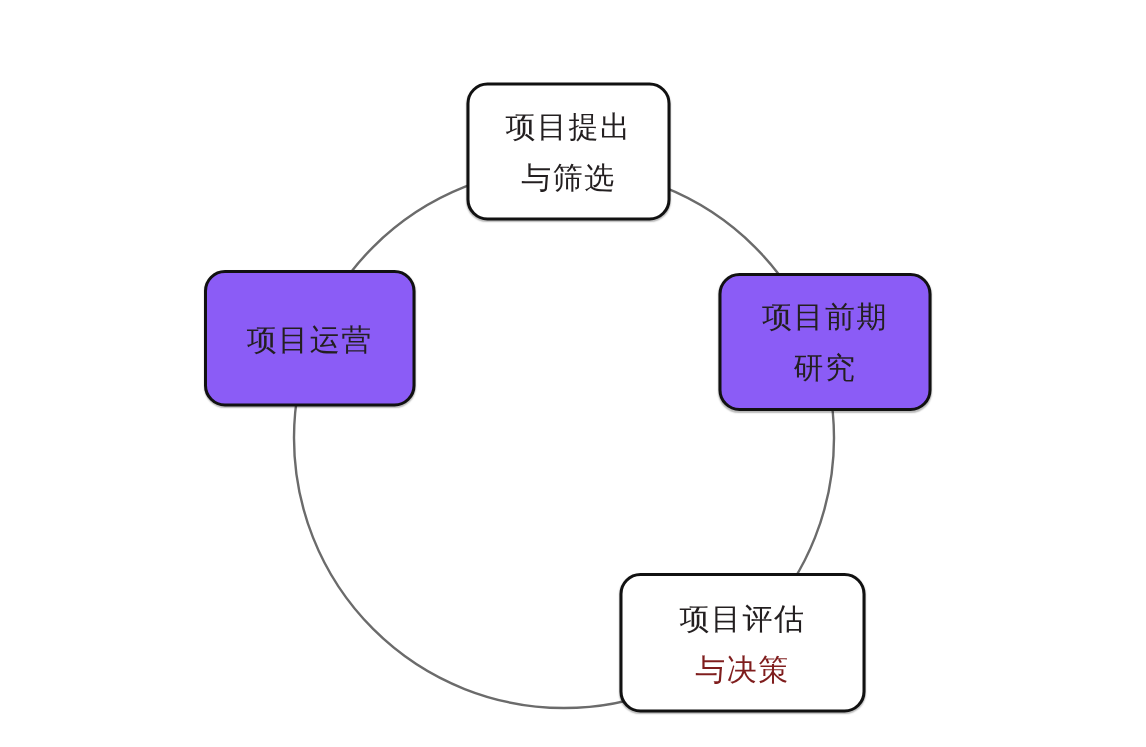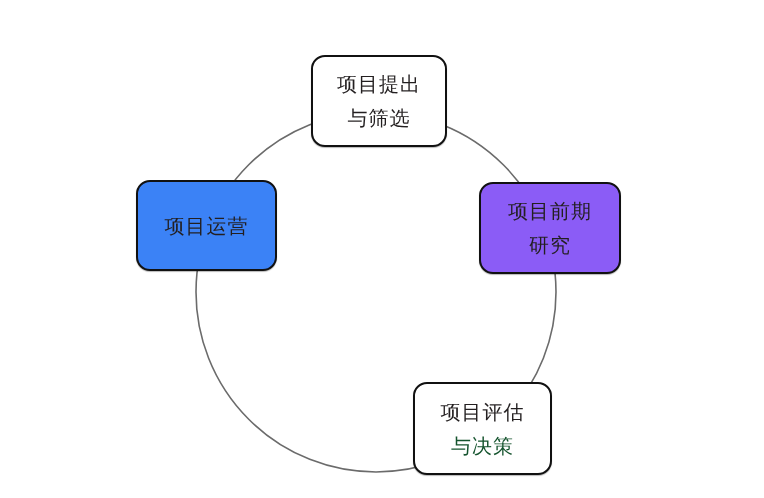--- a/index.html
+++ b/index.html
@@ -47,21 +47,21 @@
     white-space: nowrap;
     text-align: center;
   }
   .node-line + .node-line {
     margin-top: 14px;
   }
 
   
   #node-proposal   { left: 311px; top: 55px;  width: 136px; height: 92px; }
   #node-preresearch{ left: 479px; top: 182px; width: 142px; height: 92px; }
-  #node-evaluation { left: 413px; top: 382px; width: 139px; height: 93px; }
+  #node-evaluation { left: 413px; top: 382px; width: 164px; height: 93px; }
   #node-construction{left: 200px; top: 382px; width: 144px; height: 93px; }
   #node-operation  { left: 136px; top: 180px; width: 141px; height: 91px; }
 </style>
 </head>
 <body>
 
 <div id="canvas" style="background: rgb(255, 255, 255);">
 
   <svg id="cycle-svg" viewBox="0 0 764 498">
 
@@ -73,21 +73,21 @@
     <div class="node-line" style="color: rgb(35, 31, 32);">与筛选</div>
   </div>
 
   <div class="node" id="node-preresearch" style="background: #8b5cf6; border: 2.6px solid rgb(17, 17, 17); border-radius: 14px;">
     <div class="node-line" style="color: rgb(35, 31, 32);">项目前期</div>
     <div class="node-line" style="color: rgb(35, 31, 32);">研究</div>
   </div>
 
   <div class="node" id="node-evaluation" style="background: rgb(255, 255, 255); border: 2.6px solid rgb(17, 17, 17); border-radius: 14px;">
     <div class="node-line" style="color: rgb(35, 31, 32);">项目评估</div>
-    <div class="node-line" style="color: #14532d;">与决策</div>
+    <div class="node-line" style="color: #7f1d1d;">与决策</div>
   </div>
 
 
-  <div class="node" id="node-operation" style="background: #3b82f6; border: 2.6px solid rgb(17, 17, 17); border-radius: 14px;">
+  <div class="node" id="node-operation" style="background: #8b5cf6; border: 2.6px solid rgb(17, 17, 17); border-radius: 14px;">
     <div class="node-line" style="color: rgb(35, 31, 32);">项目运营</div>
   </div>
 
 </div>
 
 </body></html>

